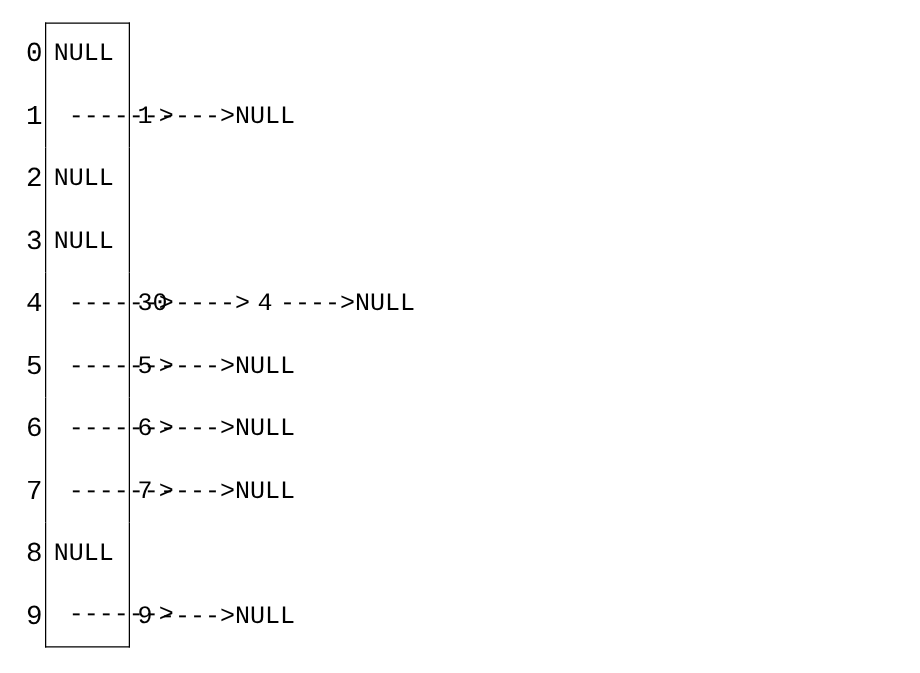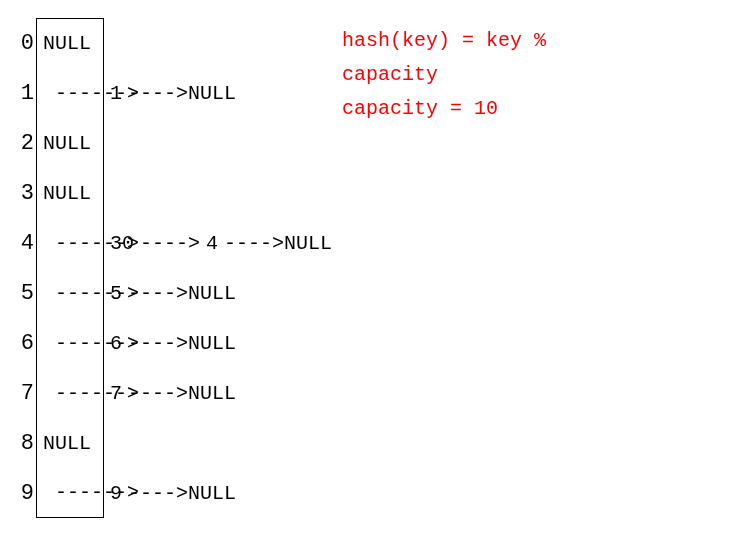--- a/index.html
+++ b/index.html
@@ -52,23 +52,20 @@
     gap: 0;
   }
   .seg { white-space: pre; }
   .node { padding: 0 6px; }
 </style>
 </head>
 <body>
 
 <div class="container">
 
-  <div class="formula"><span>hash(key) = key %</span>
-<span>capacity</span>
-<span>capacity = 10</span></div>
 
   <div id="rows">
       <div class="row">
         <div class="idx">0</div>
         <div class="bucket first">
           <span>NULL</span>
         </div>
       </div>
       <div class="row">
         <div class="idx">1</div>

